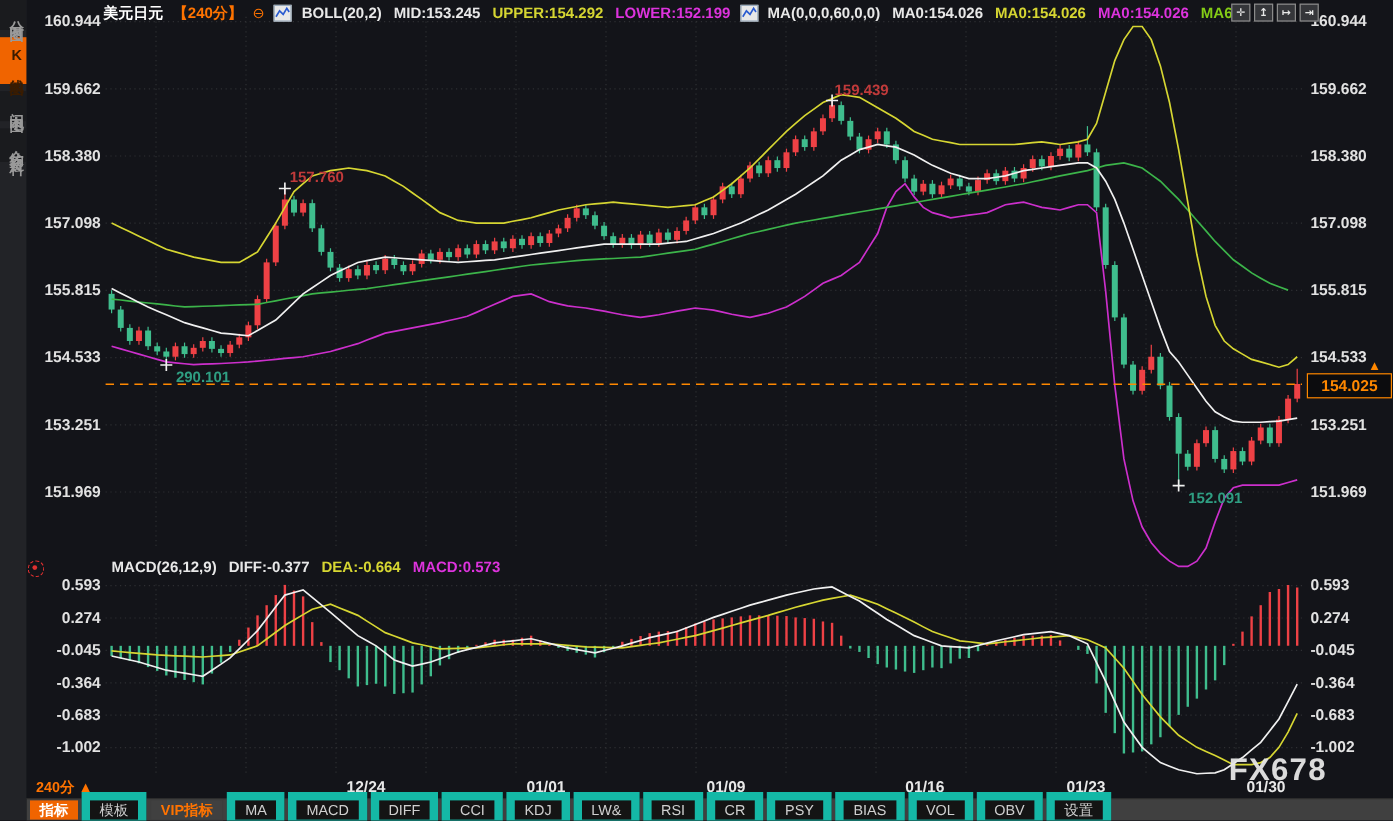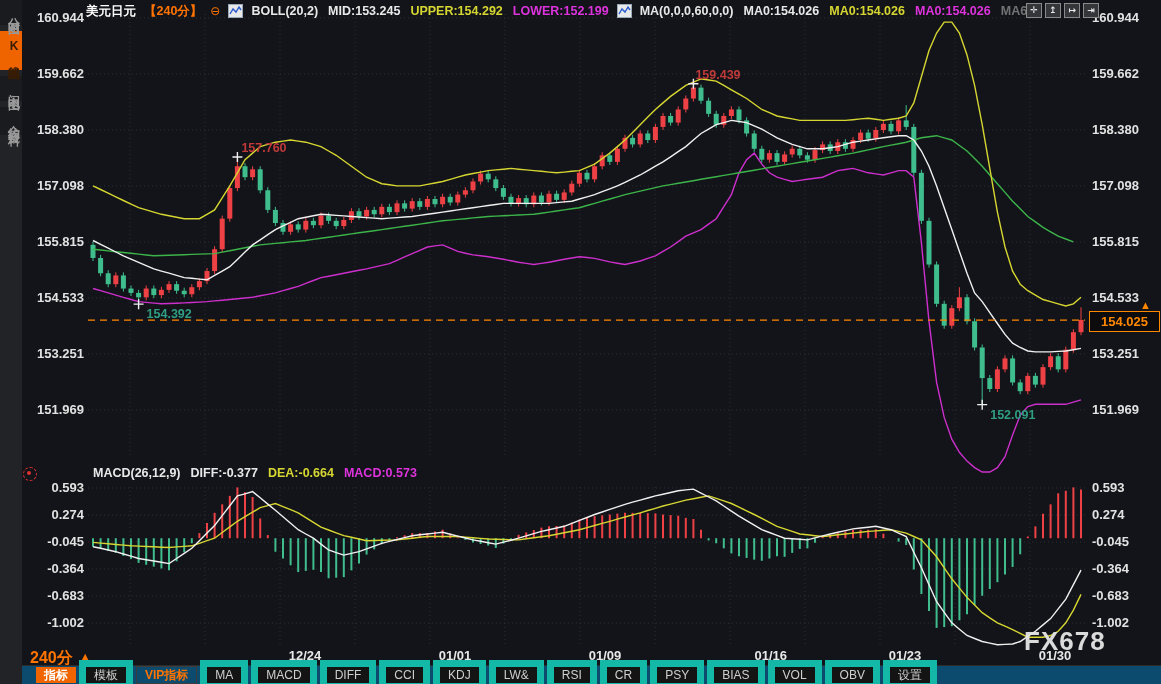--- a/index.html
+++ b/index.html
@@ -29,23 +29,23 @@
   .ylab{position:absolute;width:58px;text-align:right;font-size:13px;font-weight:bold;color:#e2e2e2;z-index:2;}
   .ylab.right{text-align:left;}
   .xlab{position:absolute;top:648px;width:64px;text-align:center;font-size:13px;font-weight:bold;color:#e8e8e8;z-index:2;}
   
   #macd-header{position:absolute;left:93px;top:466px;z-index:3;display:flex;gap:10px;
     font-size:12.5px;font-weight:bold;white-space:nowrap;}
   #macd-star{position:absolute;left:23px;top:467px;width:12px;height:12px;z-index:3;
     border:1px dashed #e03030;border-radius:50%;}
   #macd-star i{position:absolute;left:3px;top:3px;width:4px;height:4px;border-radius:50%;background:#e03030;}
   
-  #period-row{position:absolute;left:30px;top:648px;z-index:3;color:#ff7300;font-size:16px;font-weight:bold;}
-  #toolbar{position:absolute;left:22px;top:665px;width:1139px;height:19px;background:#0c4a6e;
-    border-top:1px solid #2c2c2c;z-index:3;display:flex;align-items:center;gap:3px;padding-left:14px;box-sizing:border-box;}
+  #period-row{position:absolute;left:30px;top:648px;z-index:3;color:#ff7300;font-size:12px;font-weight:bold;}
+  #toolbar{position:absolute;left:22px;top:665px;width:1139px;height:19px;background:#404040;
+    border-top:1px solid #2c2c2c;z-index:3;display:flex;align-items:center;gap:3px;padding-left:3px;box-sizing:border-box;}
   .tb-item{height:16px;line-height:16px;padding:0 8px;font-size:12px;color:#cfcfcf;cursor:pointer;}
   .tb-item.active{background:#f06400;color:#ffffff;font-weight:bold;}
   .tb-item.vip{color:#ff7300;font-weight:bold;border:1px solid #3d3d3d;}
   .tb-item.button{border:7px solid #14b8a6;background:#141414;}
   
   #price-tag{position:absolute;left:1089px;top:311px;width:69px;height:19px;border:1px solid #ff8800;
     color:#ff8800;font-size:13px;font-weight:bold;text-align:center;line-height:19px;z-index:4;background:#0c0c0e;}
   #tag-arrow{position:absolute;left:1140px;top:300px;color:#ff8800;font-size:11px;z-index:4;}
   
   #watermark{position:absolute;left:1024px;top:626px;font-size:26px;font-weight:bold;color:#e6e6e6;
@@ -528,21 +528,21 @@
         <span class="seg" style="color: rgb(221, 51, 221);">LOWER:152.199</span>
       </span>
     <span class="mini-icon"><svg width="13" height="12">
           <polyline points="1,9 4,4 7,7 10,2 12,5" fill="none" stroke="#2a5bd0" stroke-width="1.4"></polyline>
         </svg></span>
     <span id="ma-segs" style="display:flex;gap:10px;">
         <span class="seg" style="color: rgb(232, 232, 232);">MA(0,0,0,60,0,0)</span>
         <span class="seg" style="color: rgb(232, 232, 232);">MA0:154.026</span>
         <span class="seg" style="color: rgb(214, 214, 50);">MA0:154.026</span>
         <span class="seg" style="color: rgb(221, 51, 221);">MA0:154.026</span>
-        <span class="seg" style="color: #737373;">MA6</span>
+        <span class="seg" style="color: #84cc16;">MA6</span>
       </span>
   </div>
 
   <div id="winbtns">
       <div class="winbtn">✛</div>
       <div class="winbtn">↥</div>
       <div class="winbtn">↦</div>
       <div class="winbtn">⇥</div>
     </div>
 
@@ -612,17 +612,17 @@
     <div class="ylab right" style="left: 1092px; top: 588px;">-0.683</div>
     <div class="ylab" style="left: 26px; top: 615px;">-1.002</div>
     <div class="ylab right" style="left: 1092px; top: 615px;">-1.002</div>
     <div class="xlab" style="left: 98px; margin-top: 16px;">12/16</div>
     <div class="xlab" style="left: 273px;">12/24</div>
     <div class="xlab" style="left: 423px;">01/01</div>
     <div class="xlab" style="left: 573px;">01/09</div>
     <div class="xlab" style="left: 723px; text-align: right;">01/16</div>
     <div class="xlab" style="left: 873px;">01/23</div>
     <div class="xlab" style="left: 1023px;">01/30</div>
-    <div class="annot" style="left: 146.6px; top: 307.171px; color: rgb(47, 158, 130);">154.392</div>
+    <div class="annot" style="left: 146.6px; top: 307.171px; color: rgb(47, 158, 130);">290.101</div>
     <div class="annot" style="left: 241.4px; top: 141.067px; color: rgb(192, 58, 58);">157.760</div>
     <div class="annot" style="left: 695.4px; top: 67.7337px; color: rgb(192, 58, 58);">159.439</div>
     <div class="annot" style="left: 990.2px; top: 407.671px; color: rgb(47, 158, 130);">152.091</div>
   </div>
 
 </body></html>

